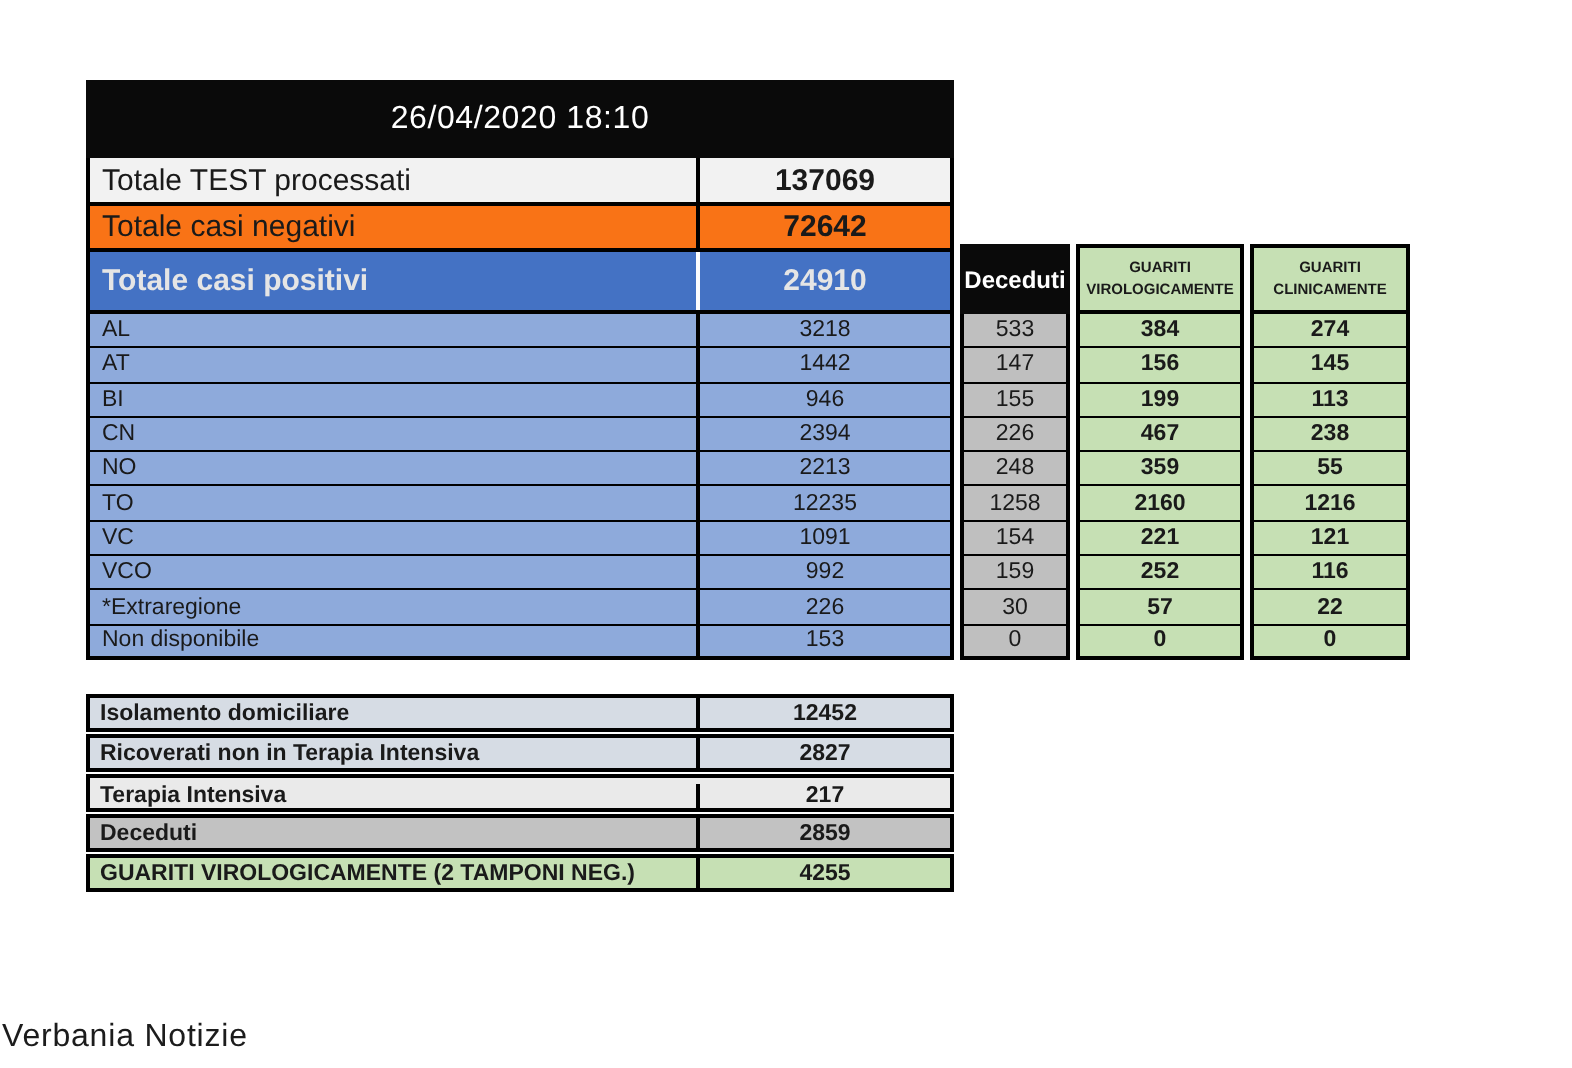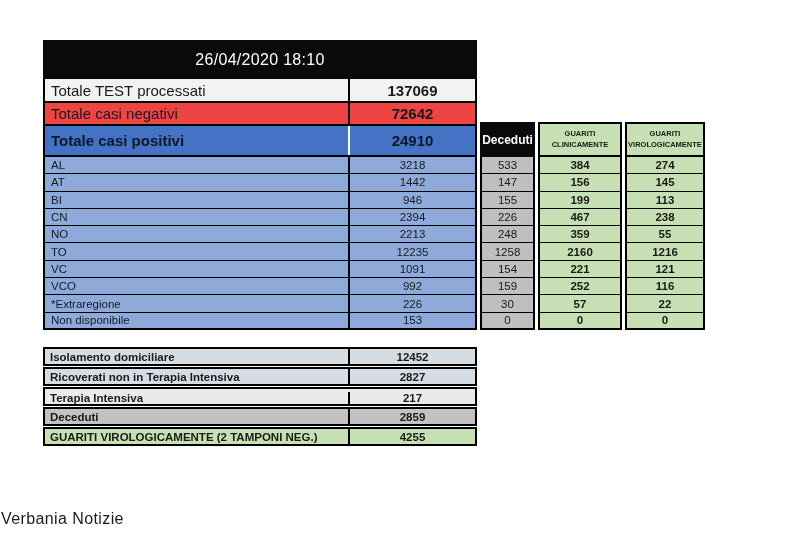--- a/index.html
+++ b/index.html
@@ -10,22 +10,22 @@
   
   .top-table{position:absolute;left:43px;top:40px;width:434px;}
   .date-header{
     height:39px;background:#0a0a0a;color:#ffffff;font-size:16px;
     display:flex;align-items:center;justify-content:center;letter-spacing:.3px;
   }
   .tt-row{display:flex;box-sizing:border-box;border-left:2px solid #000;border-right:2px solid #000;border-bottom:2px solid #000;}
   .tt-label{flex:1;display:flex;align-items:center;padding-left:6px;overflow:hidden;white-space:nowrap;}
   .tt-value{width:127px;box-sizing:border-box;border-left:2px solid #000;display:flex;align-items:center;justify-content:center;font-weight:700;}
   .r-test{height:24px;background:#f2f2f2;font-size:15px;}
-  .r-neg{height:23px;background:#ef4444;font-size:15px;}
-  .r-pos{height:31px;background:#4472c4;color:#0f172a;font-size:15px;font-weight:700;}
+  .r-neg{height:23px;background:#f97316;font-size:15px;}
+  .r-pos{height:31px;background:#4472c4;color:#e5e5e5;font-size:15px;font-weight:700;}
   .r-pos .tt-value{border-left-color:#fdfdfd;}
   .p-row{height:17.3px;background:#8eaadb;font-size:11.5px;border-bottom-width:1px;}
   .p-row .tt-value{font-weight:400;}
   .p-row:last-child{border-bottom-width:2px;}
   
   .right-cols{position:absolute;left:480px;top:122px;display:grid;grid-template-columns:55px 84px 80px;column-gap:3px;}
   .h-dec{height:35px;background:#0a0a0a;color:#fff;font-weight:700;font-size:12px;display:flex;align-items:center;justify-content:center;}
   .h-green{
     height:35px;background:#c6e0b4;border:2px solid #000;box-sizing:border-box;
     font-size:7.5px;font-weight:700;text-align:center;line-height:1.35;
@@ -112,22 +112,22 @@
       <div class="tt-value">226</div>
     </div>
     <div class="tt-row p-row">
       <div class="tt-label">Non disponibile</div>
       <div class="tt-value">153</div>
     </div>
   </div>
 
   <div class="right-cols">
     <div class="h-dec">Deceduti</div>
+    <div class="h-green">GUARITI VIROLOGICAMENTE</div>
     <div class="h-green">GUARITI CLINICAMENTE</div>
-    <div class="h-green">GUARITI VIROLOGICAMENTE</div>
 
     <div class="rrow">
       <div class="c-dec">533</div>
       <div class="c-green">384</div>
       <div class="c-green">274</div>
     </div>
     <div class="rrow">
       <div class="c-dec">147</div>
       <div class="c-green">156</div>
       <div class="c-green">145</div>

